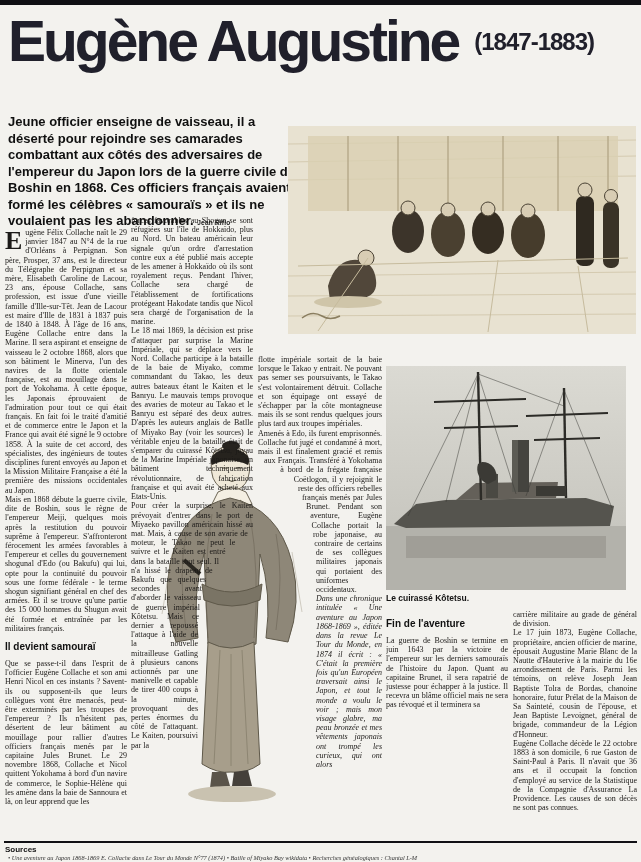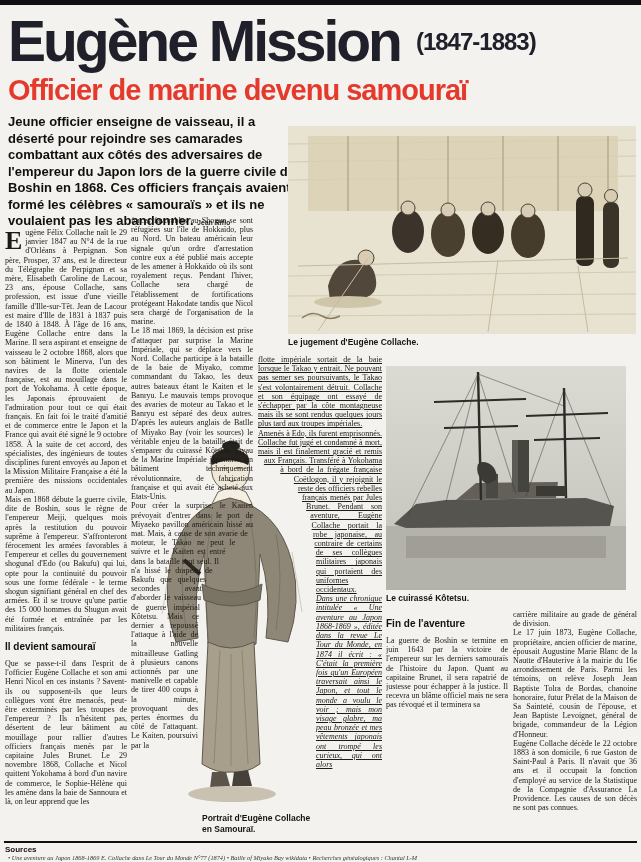--- a/index.html
+++ b/index.html
@@ -56,25 +56,24 @@
       font-style:italic;font-size:6.3px;color:#333;white-space:nowrap;overflow:hidden;}
 </style>
 </head>
 <body>
 
 <div id="page">
 
   <div class="topbar"></div>
 
   <div class="masthead">
-    <span class="title">Eugène Mission</span>
+    <span class="title">Eugène Augustine</span>
     <span class="years">(1847-1883)</span>
   </div>
 
-  <div class="subtitle">Officier de marine devenu samouraï</div>
 
   <div class="intro">
     <span>Jeune officier enseigne de vaisseau, il a déserté pour rejoindre ses camarades combattant aux côtés des adversaires de l'empereur du Japon lors de la guerre civile de Boshin en 1868. Ces officiers français avaient formé les célèbres « samouraïs » et ils ne voulaient pas les abandonner.</span>
     <span class="byline">Jean Riflo</span>
   </div>
 
   <div class="figure" style="left:288px;top:126px;width:348px;">
     <svg width="348" height="208" viewBox="0 0 348 208">
       <rect x="0" y="0" width="348" height="208" fill="#e8e2d1"></rect>
       <g stroke="#d4cab0" stroke-width="1">
@@ -122,21 +121,20 @@
 
       <g stroke="#c6bb9d" stroke-width="1">
         <line x1="10" y1="140" x2="340" y2="132"></line>
           <line x1="30" y1="205" x2="80" y2="132"></line>
         <line x1="200" y1="206" x2="210" y2="134"></line>
           <line x1="300" y1="206" x2="290" y2="140"></line>
       </g>
 
       <path d="M14 192 q10 -8 20 -2 q8 5 18 0" stroke="#8a7e60" fill="none" stroke-width="1.5"></path>
     </svg>
-    <div class="caption">Le jugement d'Eugène Collache.</div>
   </div>
 
   <div class="figure" style="left:386px;top:366px;width:240px;">
     <svg width="240" height="224" viewBox="0 0 240 224">
       <defs>
         <linearGradient id="sky" x1="0" y1="0" x2="0" y2="1">
           <stop offset="0" stop-color="#dbdad3"></stop>
             <stop offset="1" stop-color="#c8c7c0"></stop>
         </linearGradient>
       </defs>
@@ -215,37 +213,36 @@
 
       <path d="M60 338 l14 0 4 14 -20 2 z" fill="#5a544a"></path>
       <path d="M96 336 l-14 2 -2 14 20 0 z" fill="#45403a"></path>
       <ellipse cx="80" cy="360" rx="44" ry="8" fill="#c9c2b0"></ellipse>
       <g stroke="#9b937f" stroke-width="0.7" opacity="0.6">
         <line x1="20" y1="120" x2="10" y2="180"></line>
           <line x1="140" y1="118" x2="150" y2="178"></line>
       </g>
     </svg>
   </div>
-  <div class="caption" style="position:absolute;left:202px;top:810px;width:112px;">Portrait d'Eugène Collache en Samouraï.</div>
 
   <div class="col" style="left:5px;top:228px;width:122px;height:618px;">
       <p class="para"><span class="dropcap">E</span>ugène Félix Collache naît le 29 janvier 1847 au N°4 de la rue d'Orléans à Perpignan. Son père, Prosper, 37 ans, est le directeur du Télégraphe de Perpignan et sa mère, Elisabeth Caroline de Lacour, 23 ans, épouse Collache, sans profession, est issue d'une vieille famille d'Ille-sur-Têt. Jean de Lacour est maire d'Ille de 1831 à 1837 puis de 1840 à 1848. À l'âge de 16 ans, Eugène Collache entre dans la Marine. Il sera aspirant et enseigne de vaisseau le 2 octobre 1868, alors que son bâtiment le Minerva, l'un des navires de la flotte orientale française, est au mouillage dans le port de Yokohama. À cette époque, les Japonais éprouvaient de l'admiration pour tout ce qui était français. En fait foi le traité d'amitié et de commerce entre le Japon et la France qui avait été signé le 9 octobre 1858. À la suite de cet accord, des spécialistes, des ingénieurs de toutes disciplines furent envoyés au Japon et la Mission Militaire Française a été la première des missions occidentales au Japon.</p>
       <p class="para">Mais en 1868 débute la guerre civile, dite de Boshin, sous le règne de l'empereur Meiji, quelques mois après la restitution du pouvoir suprême à l'empereur. S'affronteront férocement les armées favorables à l'empereur et celles du gouvernement shogunal d'Edo (ou Bakufu) qui lui, opte pour la continuité du pouvoir sous une forme fédérale - le terme shogun signifiant général en chef des armées. Et il se trouve qu'une partie des 15 000 hommes du Shugun avait été formée et entraînée par les militaires français.</p>
       <div class="subhead">Il devient samouraï</div>
       <p class="para">Que se passe-t-il dans l'esprit de l'officier Eugène Collache et son ami Henri Nicol en ces instants ? Savent-ils ou supposent-ils que leurs collègues vont être menacés, peut-être exterminés par les troupes de l'empereur ? Ils n'hésitent pas, désertent de leur bâtiment au mouillage pour rallier d'autres officiers français menés par le capitaine Jules Brunet. Le 29 novembre 1868, Collache et Nicol quittent Yokohama à bord d'un navire de commerce, le Sophie-Hélène qui les amène dans la baie de Sannoura et là, on leur apprend que les</p>
     </div>
 
   <div class="col" style="left:131px;top:216px;width:122px;height:612px;">
     <div class="wrap-right"></div>
   <p class="para">forces favorables au Shogun se sont réfugiées sur l'île de Hokkaïdo, plus au Nord. Un bateau américain leur signale qu'un ordre d'arrestation contre eux a été publié mais accepte de les amener à Hokkaïdo où ils sont royalement reçus. Pendant l'hiver, Collache sera chargé de l'établissement de fortifications protégeant Hakodate tandis que Nicol sera chargé de l'organisation de la marine.</p>
       <p class="para">Le 18 mai 1869, la décision est prise d'attaquer par surprise la Marine Impériale, qui se déplace vers le Nord. Collache participe à la bataille de la baie de Miyako, comme commandant du Takao, les deux autres bateaux étant le Kaiten et le Banryu. Le mauvais temps provoque des avaries de moteur au Takao et le Banryu est séparé des deux autres. D'après les auteurs anglais de Batlle of Miyako Bay (voir les sources) le véritable enjeu de la bataille était de s'emparer du cuirassé Kôtetsu, joyau de la Marine Impériale japonaise, un bâtiment techniquement révolutionnaire, de fabrication française et qui avait été acheté aux Etats-Unis.</p>
       <p class="para">Pour créer la surprise, le Kaiten prévoyait d'entrer dans le port de Miyaeko pavillon américain hissé au mat. Mais, à cause de son avarie de moteur, le Takao ne peut le suivre et le Kaiten est entré dans la bataille tout seul. Il n'a hissé le drapeau de Bakufu que quelques secondes avant d'aborder le vaisseau de guerre impérial Kôtetsu. Mais ce dernier a repoussé l'attaque à l'aide de la nouvelle mitrailleuse Gatling à plusieurs canons actionnés par une manivelle et capable de tirer 400 coups à la minute, provoquant des pertes énormes du côté de l'attaquant. Le Kaiten, poursuivi par la</p>
     </div>
 
-  <div class="col" style="left:258px;top:355px;width:124px;height:487px;text-decoration:underline;">
+  <div class="col" style="left:258px;top:355px;width:124px;height:487px;">
     <div class="wrap-left"></div>
   <p class="para">flotte impériale sortait de la baie lorsque le Takao y entrait. Ne pouvant pas semer ses poursuivants, le Takao s'est volontairement détruit. Collache et son équipage ont essayé de s'échapper par la côte montagneuse mais ils se sont rendus quelques jours plus tard aux troupes impériales.</p>
       <p class="para">Amenés à Edo, ils furent emprisonnés. Collache fut jugé et condamné à mort, mais il est finalement gracié et remis aux Français. Transféré à Yokohama à bord de la frégate française Coëtlogon, il y rejoignit le reste des officiers rebelles français menés par Jules Brunet. Pendant son aventure, Eugène Collache portait la robe japonaise, au contraire de certains de ses collègues militaires japonais qui portaient des uniformes occidentaux.</p>
       <p class="para em">Dans une chronique intitulée « Une aventure au Japon 1868-1869 », éditée dans la revue Le Tour du Monde, en 1874 il écrit : « C'était la première fois qu'un Européen traversait ainsi le Japon, et tout le monde a voulu le voir ; mais mon visage glabre, ma peau bronzée et mes vêtements japonais ont trompé les curieux, qui ont alors</p>
     </div>
 
   <div class="col" style="left:386px;top:610px;width:122px;height:232px;">
       <div class="subhead">Fin de l'aventure</div>
       <p class="para">La guerre de Boshin se termine en juin 1643 par la victoire de l'empereur sur les derniers samouraïs de l'histoire du Japon. Quant au capitaine Brunet, il sera rapatrié de justesse pour échapper à la justice. Il recevra un blâme officiel mais ne sera pas révoqué et il terminera sa</p>
     </div>

